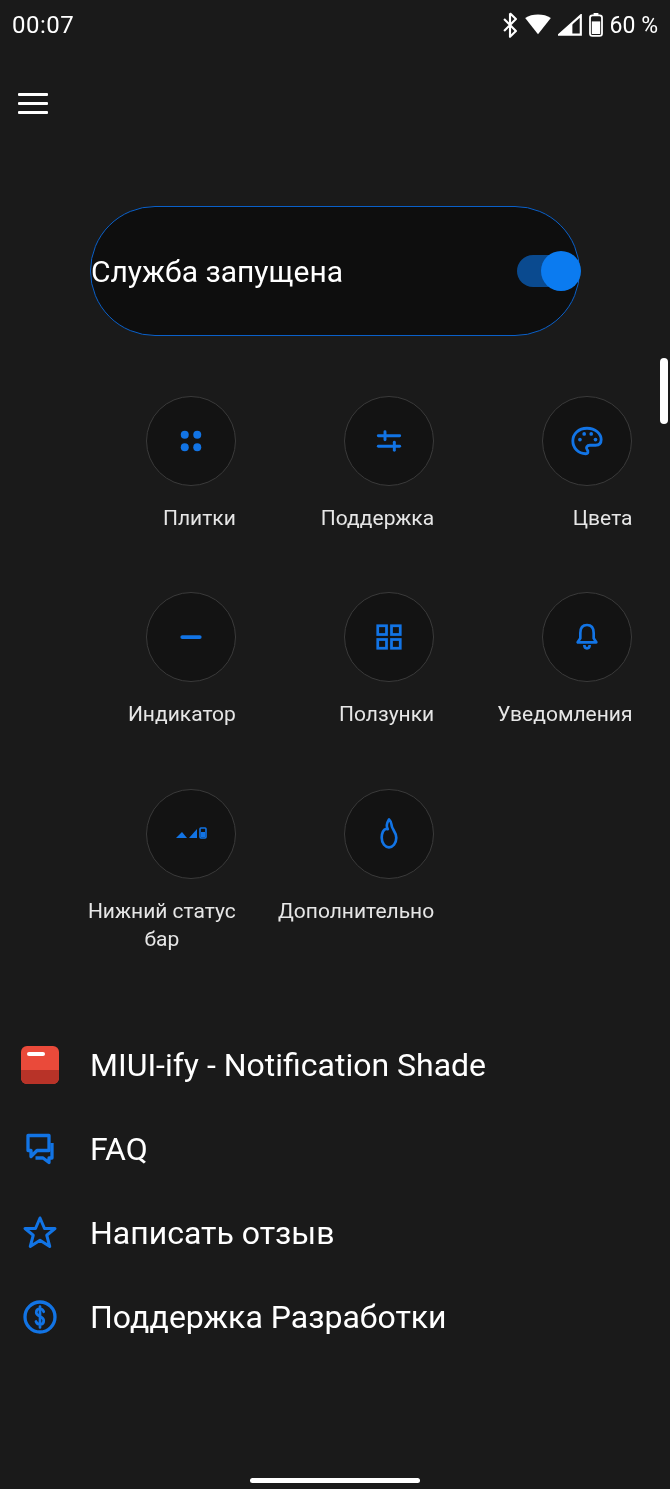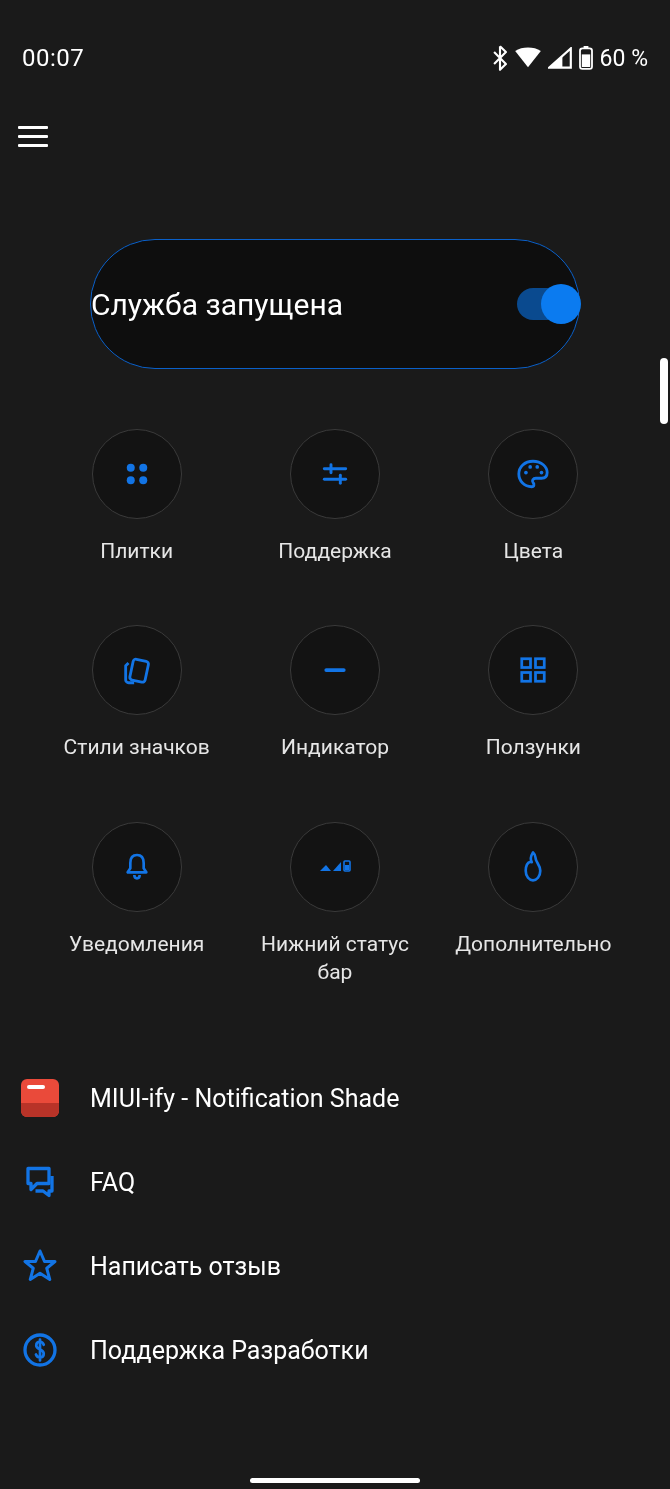--- a/index.html
+++ b/index.html
@@ -12,25 +12,24 @@
     overflow: hidden;
     position: relative;
   }
 
   
   .status-bar {
     height: 50px;
     display: flex;
     align-items: center;
     justify-content: space-between;
-    padding: 0 22px;
+    padding: 0 12px;
     font-size: 24px;
     font-weight: 400;
     color: #fff;
-    margin-top: 33px;
   }
   .status-left { letter-spacing: 0.5px; }
   .status-right { display: flex; align-items: center; gap: 6px; }
   .status-right svg { display: block; }
 
   
   .app-bar {
     padding: 30px 10px 10px 10px;
   }
   .hamburger {
@@ -76,21 +75,21 @@
   
   .grid {
     margin: 60px auto 0 auto;
     width: 595px;
     display: grid;
     grid-template-columns: repeat(3, 1fr);
     row-gap: 60px;
     column-gap: 0px;
   }
   .grid-item {
-    display: flex; flex-direction: column; align-items: center; gap: 18px;
+    display: flex; flex-direction: column; align-items: flex-end; gap: 18px;
     cursor: pointer;
   }
   .circle {
     width: 90px; height: 90px;
     border-radius: 50%;
     background: #131313;
     border: 1px solid #3a3a3a;
     display: flex; align-items: center; justify-content: center;
   }
   .grid-label {
@@ -111,21 +110,21 @@
     gap: 30px;
     padding: 22px 0;
     cursor: pointer;
   }
   .list-icon {
     width: 40px; height: 40px;
     display: flex; align-items: center; justify-content: center;
     flex-shrink: 0;
   }
   .list-label {
-    font-size: 25px;
+    font-size: 32px;
     color: #fff;
   }
 
   
   .scroll-indicator {
     position: absolute;
     right: 2px;
     top: 358px;
     width: 8px;
     height: 66px;
@@ -239,31 +238,20 @@
           <path d="M12 3 C6 3 2 7 2 12 C2 17 6 21 11 21 C13 21 13 19 12 18 C11 17 12 15 14 15 L18 15 C21 15 22 13 22 11 C22 7 18 3 12 3 Z" fill="none" stroke="#1274e5" stroke-width="2"></path>
           <circle cx="7" cy="11" r="1.3" fill="#1274e5"></circle>
           <circle cx="10" cy="7" r="1.3" fill="#1274e5"></circle>
           <circle cx="15" cy="7" r="1.3" fill="#1274e5"></circle>
           <circle cx="18" cy="11" r="1.3" fill="#1274e5"></circle>
         </svg>
     </div>
     <div class="grid-label">Цвета</div>
   </div>
 
-  <div class="grid-item">
-    <div class="circle">
-      <svg width="34" height="34" viewBox="0 0 24 24">
-          <g stroke="#1274e5" stroke-width="2" fill="none" stroke-linejoin="round">
-            <rect x="8" y="5" width="11" height="15" rx="2" transform="rotate(12 13.5 12.5)"></rect>
-            <path d="M6 7 L4 9 L4 19 C4 20 5 21 6 21 L10 21"></path>
-          </g>
-        </svg>
-    </div>
-    <div class="grid-label">Стили значков</div>
-  </div>
 
   <div class="grid-item">
     <div class="circle">
       <svg width="30" height="30" viewBox="0 0 24 24">
           <line x1="5" y1="12" x2="19" y2="12" stroke="#1274e5" stroke-width="3" stroke-linecap="round"></line>
         </svg>
     </div>
     <div class="grid-label">Индикатор</div>
   </div>
 

